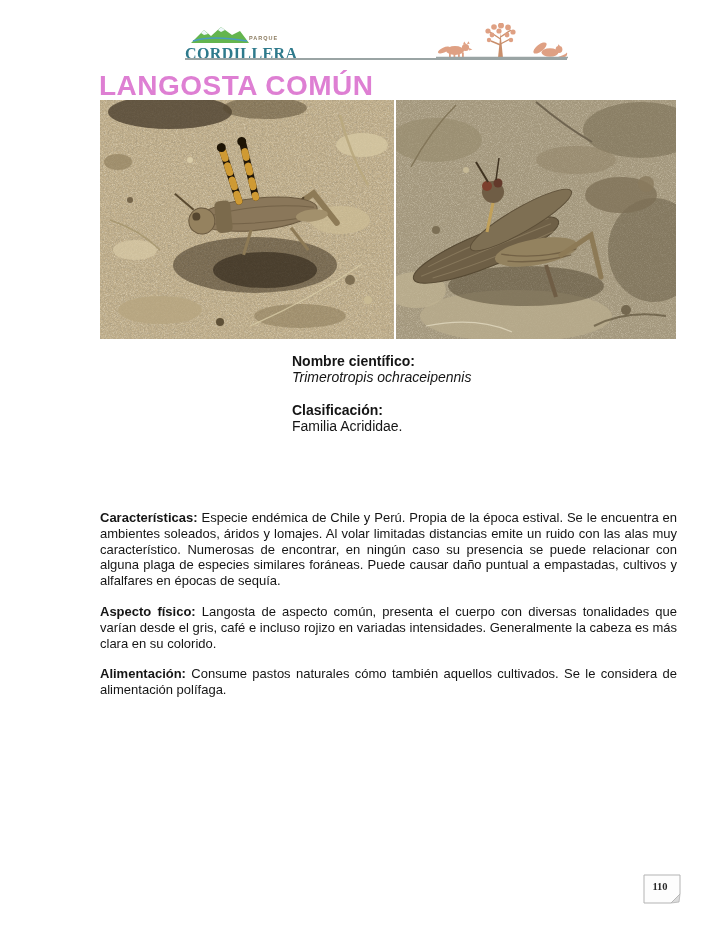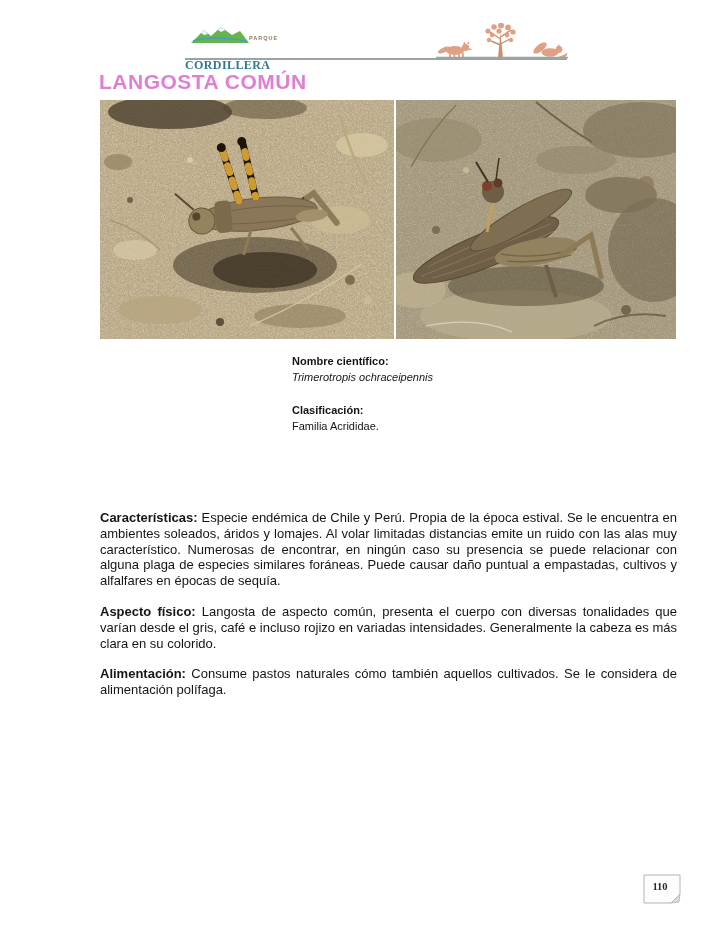--- a/index.html
+++ b/index.html
@@ -8,35 +8,35 @@
     font-family:"Liberation Sans","DejaVu Sans",sans-serif;color:#151515;
   }
   
   .logo{position:absolute;left:185px;top:26px;width:110px;height:34px;}
   .logo .mountain{position:absolute;left:6px;top:0;}
   .logo .parque{
     position:absolute;left:64px;top:9px;font-size:5.5px;font-weight:bold;
     letter-spacing:1px;color:#8a7a5e;
   }
   .logo .cordillera{
-    position:absolute;left:0;top:32px;font-size:12px;font-weight:bold;
+    position:absolute;left:0;top:19px;font-size:16px;font-weight:bold;
     font-family:"Liberation Serif","DejaVu Serif",serif;color:#2e7a8c;letter-spacing:0.4px;
   }
   .header-line{position:absolute;left:185px;top:58px;width:382px;height:2px;background:#9aa4a4;}
   .animals{position:absolute;left:436px;top:23px;}
   
   .title{
-    position:absolute;left:99px;top:70px;margin:0;font-size:21px;font-weight:bold;
+    position:absolute;left:99px;top:70px;margin:0;font-size:28px;font-weight:bold;
     letter-spacing:0.5px;color:#de7fd3;
   }
   
   .photos{position:absolute;left:100px;top:100px;display:flex;gap:2px;}
   .photos svg{display:block;}
   
-  .taxonomy{position:absolute;left:292px;top:353px;font-size:11px;line-height:16px;}
+  .taxonomy{position:absolute;left:292px;top:353px;font-size:14px;line-height:16px;}
   .tax-group{margin-bottom:17px;}
   .tax-label{display:block;font-weight:bold;}
   .tax-value{display:block;}
   .italic{font-style:italic;text-align:right;}
   
   .body-text{
     position:absolute;left:100px;top:510px;width:577px;
     font-size:13px;line-height:15.8px;text-align:justify;
   }
   .body-text p{margin:0 0 15px 0;}

